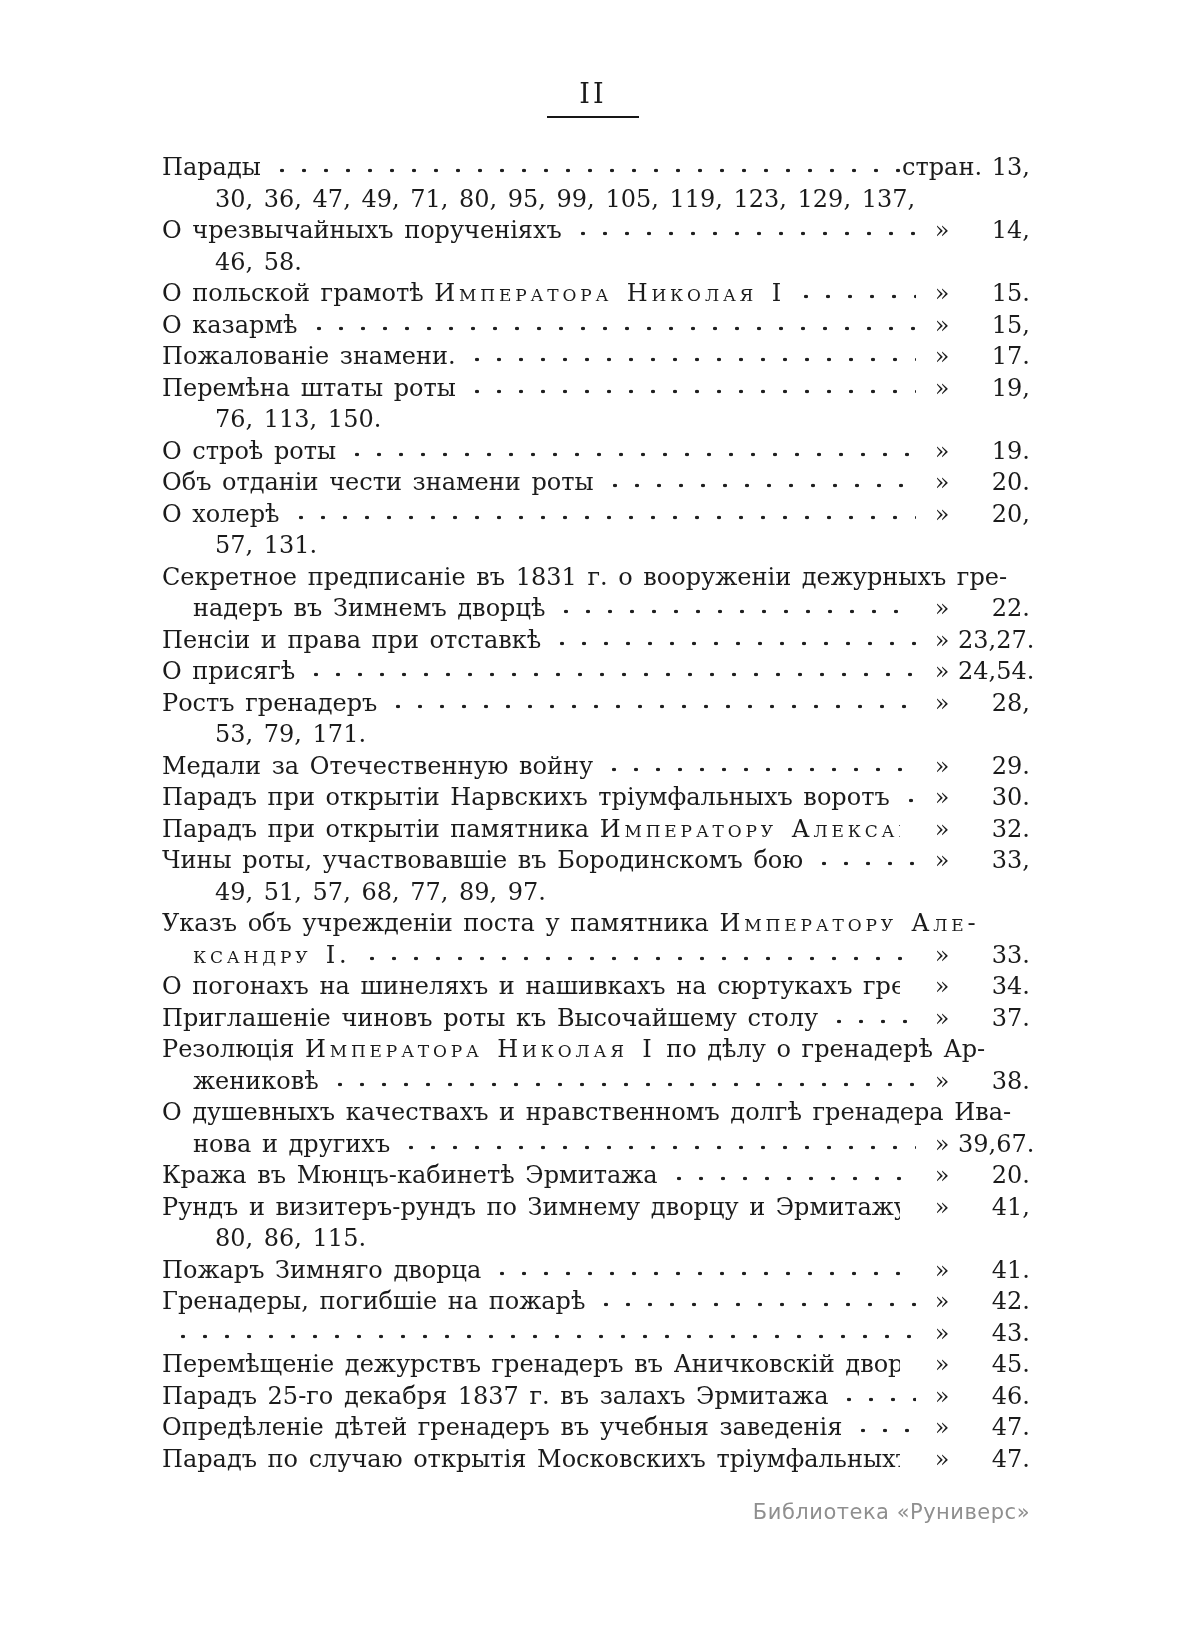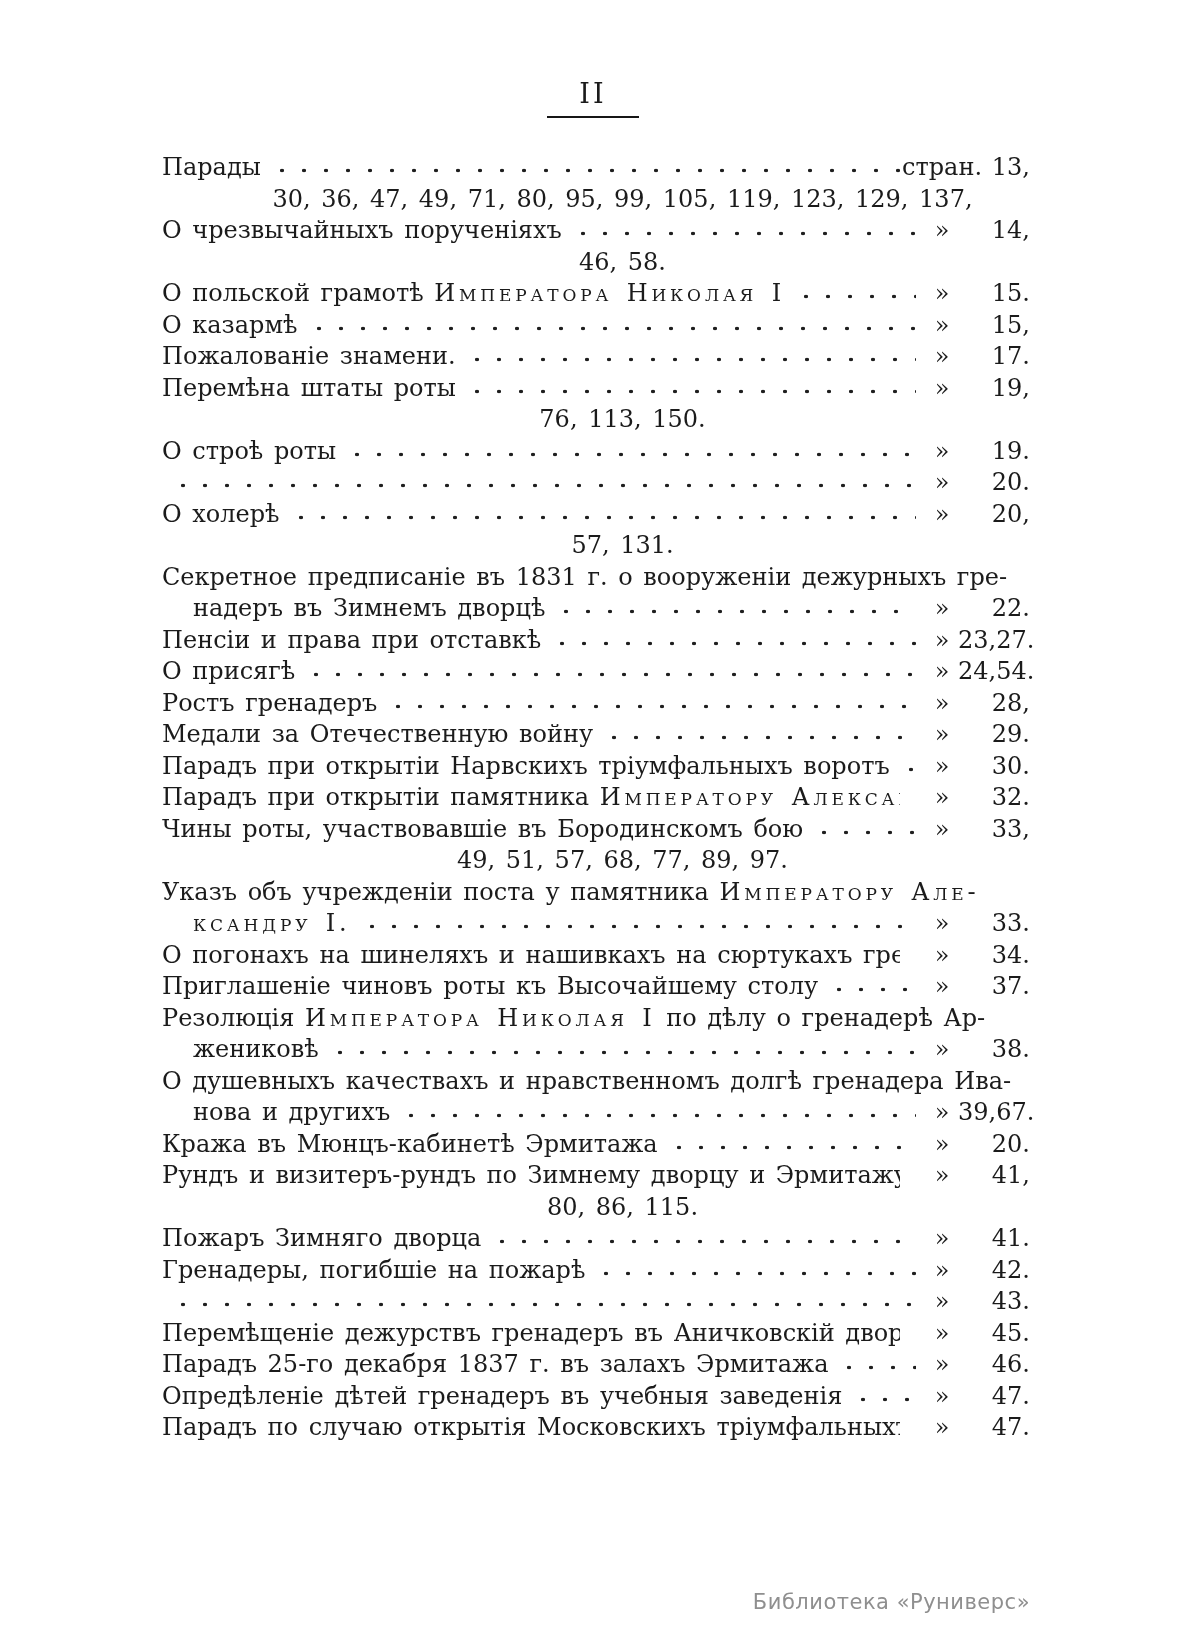--- a/index.html
+++ b/index.html
@@ -28,21 +28,21 @@
   
   #toc { margin-top: 34px; padding: 0 170px 0 162px; }
   .row {
     display: flex;
     align-items: baseline;
     line-height: 31.5px;
     font-size: 24px;
     white-space: nowrap;
   }
   .ind-text  { padding-left: 31px; }
-  .ind-pages { padding-left: 53px; justify-content: center; }
+  .ind-pages { padding-left: 53px; }
   .text {
     flex: 0 1 auto;
     min-width: 0;
     overflow: hidden;
     word-spacing: 3px;
   }
   .caps {
     font-variant: small-caps;
     letter-spacing: 0.16em;
   }
@@ -69,21 +69,21 @@
   }
   .page {
     flex: none;
     width: 72px;
     text-align: right;
   }
 
   
   .watermark {
     position: absolute;
-    top: 1590px;
+    top: 1500px;
     right: 170px;
     font-family: "DejaVu Sans", sans-serif;
     font-size: 21px;
     color: #8f8f8f;
     letter-spacing: 0.5px;
   }
 </style>
 </head>
 <body>
 
@@ -139,20 +139,21 @@
       <div class="row ind-pages">
         <span class="text"><span>76, 113, 150.</span></span>
       </div>
       <div class="row">
         <span class="text"><span>О строѣ роты</span></span>
         <span class="fill dots"></span>
         <span class="marker">»</span>
         <span class="page">19.</span>
       </div>
       <div class="row">
+        <span class="text"><span>Объ отданіи чести знамени роты</span></span>
         <span class="fill dots"></span>
         <span class="marker">»</span>
         <span class="page">20.</span>
       </div>
       <div class="row">
         <span class="text"><span>О холерѣ</span></span>
         <span class="fill dots"></span>
         <span class="marker">»</span>
         <span class="page">20,</span>
       </div>
@@ -179,20 +180,23 @@
         <span class="fill dots"></span>
         <span class="marker">»</span>
         <span class="page">24,54.</span>
       </div>
       <div class="row">
         <span class="text"><span>Ростъ гренадеръ</span></span>
         <span class="fill dots"></span>
         <span class="marker">»</span>
         <span class="page">28,</span>
       </div>
+      <div class="row ind-pages">
+        <span class="text"><span>53, 79, 171.</span></span>
+      </div>
       <div class="row">
         <span class="text"><span>Медали за Отечественную войну</span></span>
         <span class="fill dots"></span>
         <span class="marker">»</span>
         <span class="page">29.</span>
       </div>
       <div class="row">
         <span class="text"><span>Парадъ при открытіи Нарвскихъ тріумфальныхъ воротъ</span></span>
         <span class="fill dots"></span>
         <span class="marker">»</span>

